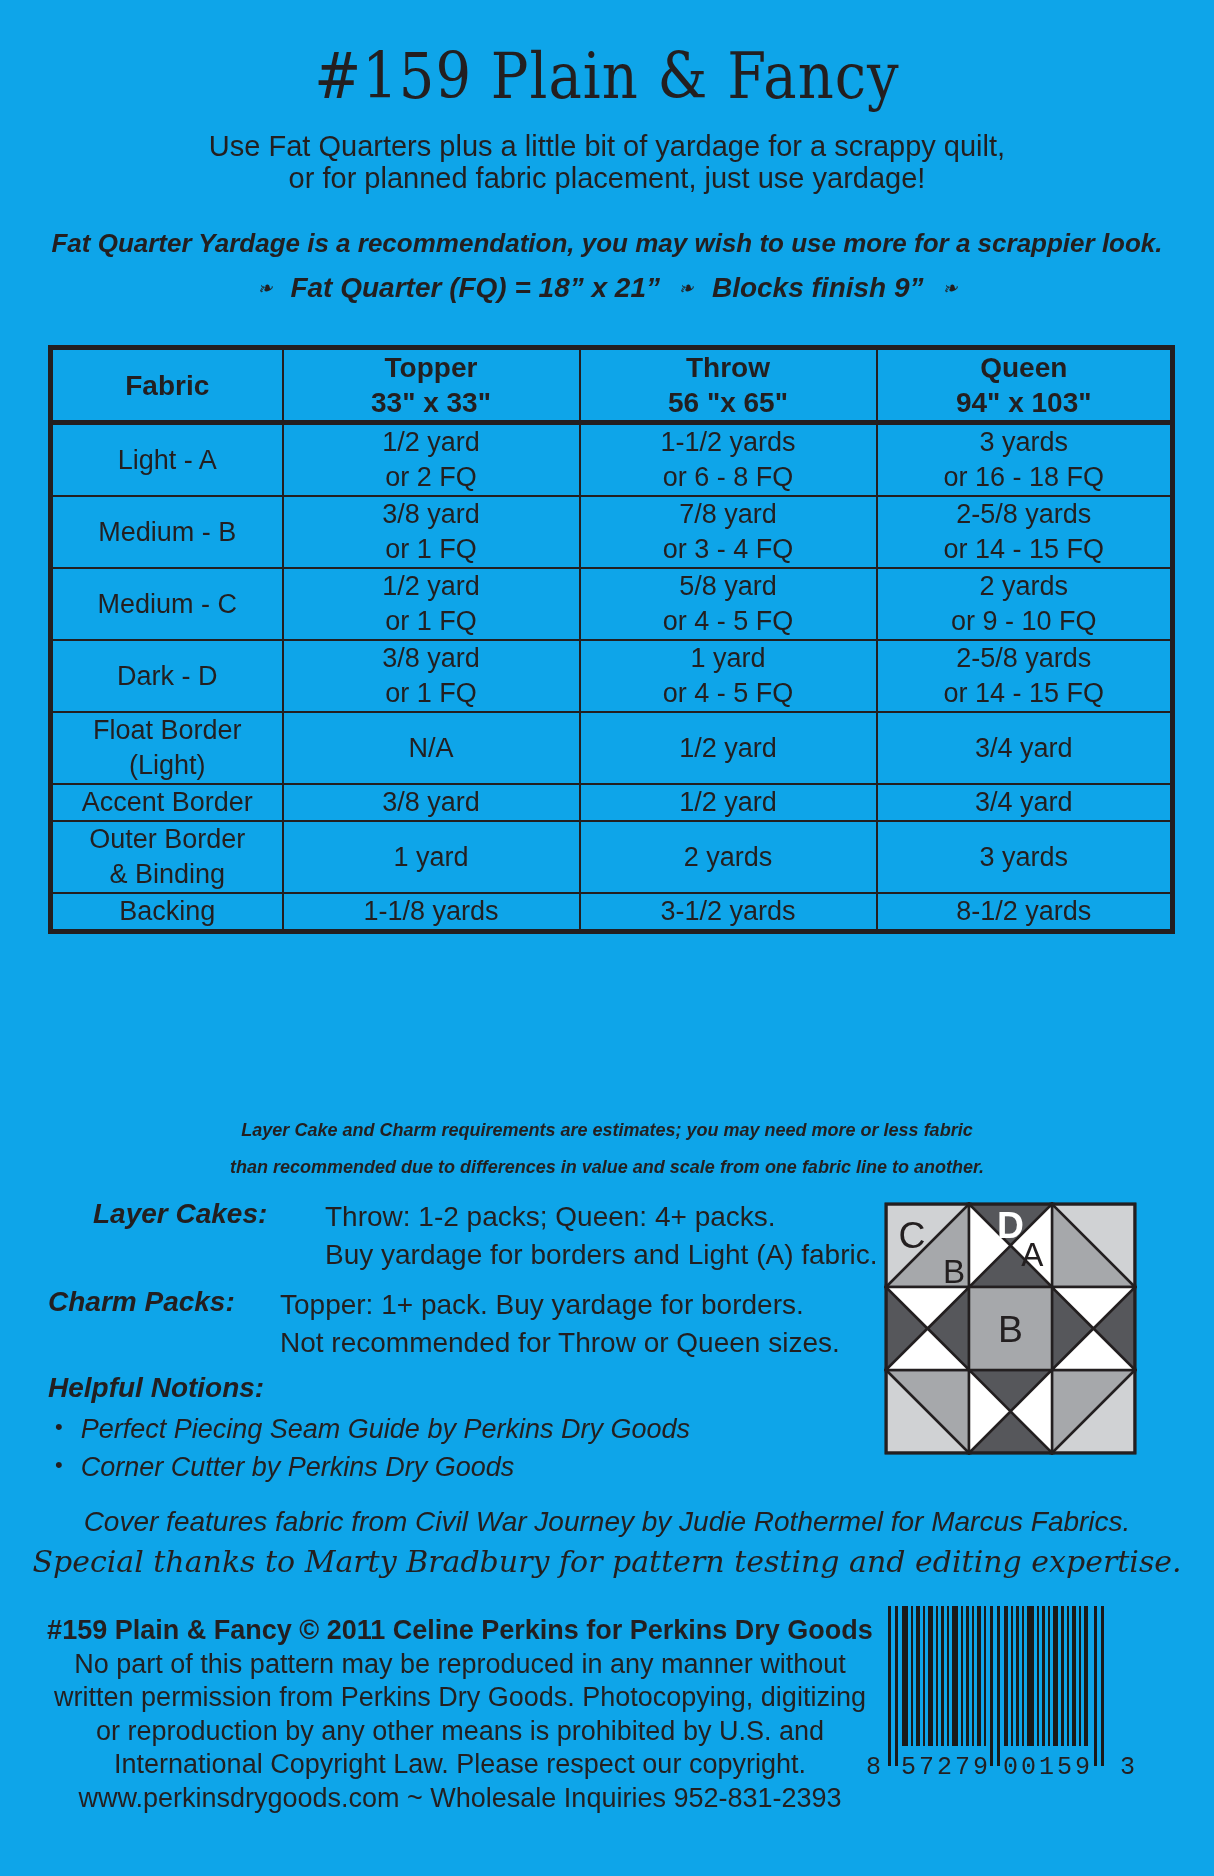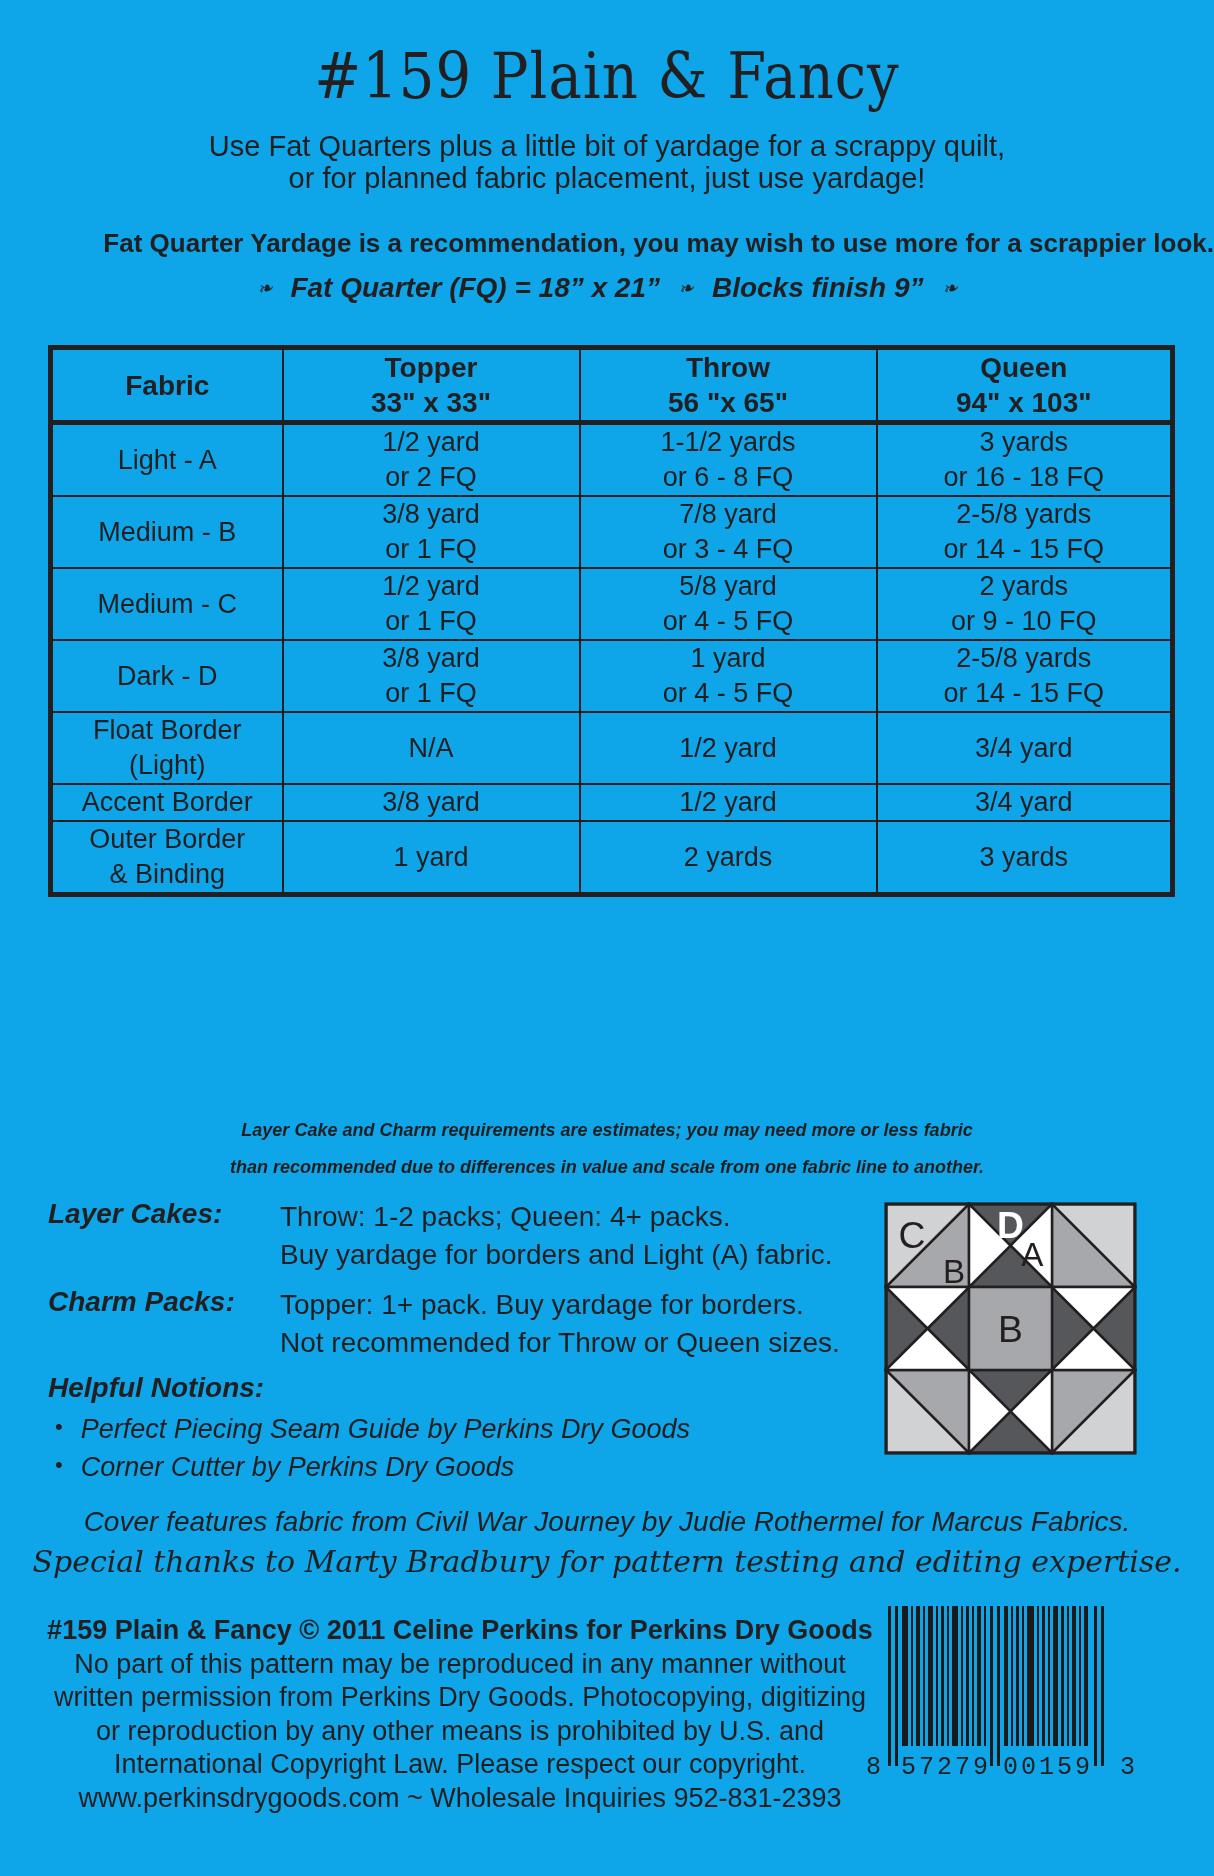--- a/index.html
+++ b/index.html
@@ -5,39 +5,39 @@
   html,body{margin:0;padding:0;background:#ffffff;}
   .page{position:relative;width:1214px;height:1876px;background:#0ea5e9;
         font-family:"Liberation Sans",sans-serif;color:#231f20;overflow:hidden;}
   .abs{position:absolute;}
   .center{left:0;width:1214px;text-align:center;}
   .pre{white-space:pre-line;}
 
   .title{top:40px;font-family:"DejaVu Serif",serif;font-size:56px;font-weight:400;
          letter-spacing:1px;transform:scaleY(1.12);transform-origin:top center;}
   .subtitle{top:130px;font-size:29px;line-height:32px;}
-  .recommendation{top:228px;font-size:26px;font-weight:bold;text-align:right;}
+  .recommendation{top:228px;font-size:26px;font-weight:bold;font-style:italic;}
   .specline{top:272px;display:flex;justify-content:center;align-items:center;gap:18px;
             width:1214px;font-size:28px;font-weight:bold;font-style:italic;}
   .orn{font-size:19px;font-weight:normal;transform:rotate(-12deg);}
 
   table.yardage{position:absolute;left:48px;top:345px;width:1122px;height:552px;
                 border-collapse:collapse;table-layout:fixed;}
   table.yardage th, table.yardage td{border:2.5px solid #231f20;text-align:center;
                 vertical-align:middle;font-size:27px;line-height:35px;white-space:pre-line;
                 padding:0;font-weight:normal;}
   table.yardage thead th{font-weight:bold;font-size:28px;border-bottom-width:5px;}
   table.yardage{border:5px solid #231f20;}
 
   .estimates{top:1112px;font-size:18px;line-height:37px;font-weight:bold;font-style:italic;}
 
   .precut-row{left:48px;width:830px;display:flex;}
   .precut-label{width:232px;font-size:28px;font-weight:bold;font-style:italic;}
   .precut-text{font-size:28px;line-height:38px;}
-  .layer-cakes{top:1198px;}
+  .layer-cakes{top:1198px;margin-left:45px;}
   .charm-packs{top:1286px;}
 
   .notions-head{left:48px;top:1372px;font-size:28px;font-weight:bold;font-style:italic;}
   .bullet-item{left:55px;width:780px;display:flex;gap:18px;font-size:27px;font-style:italic;}
   .bullet-dot{font-size:22px;font-style:normal;}
   .bullet-1{top:1414px;}
   .bullet-2{top:1452px;}
 
   .block-svg{left:884px;top:1202px;}
   .block-svg text{font-family:"Liberation Sans",sans-serif;}
@@ -139,20 +139,26 @@
         <td>3/8 yard</td>
         <td>1/2 yard</td>
         <td>3/4 yard</td>
       </tr>
       <tr>
         <td>Outer Border
 &amp; Binding</td>
         <td>1 yard</td>
         <td>2 yards</td>
         <td>3 yards</td>
+      </tr>
+      <tr>
+        <td>Backing</td>
+        <td>1-1/8 yards</td>
+        <td>3-1/2 yards</td>
+        <td>8-1/2 yards</td>
       </tr>
     </tbody>
   </table>
 
   <div class="abs center estimates pre">Layer Cake and Charm requirements are estimates; you may need more or less fabric
 than recommended due to differences in value and scale from one fabric line to another.</div>
 
   <div class="abs precut-row layer-cakes">
     <div class="precut-label">Layer Cakes:</div>
     <div class="precut-text pre">Throw: 1-2 packs; Queen: 4+ packs.

